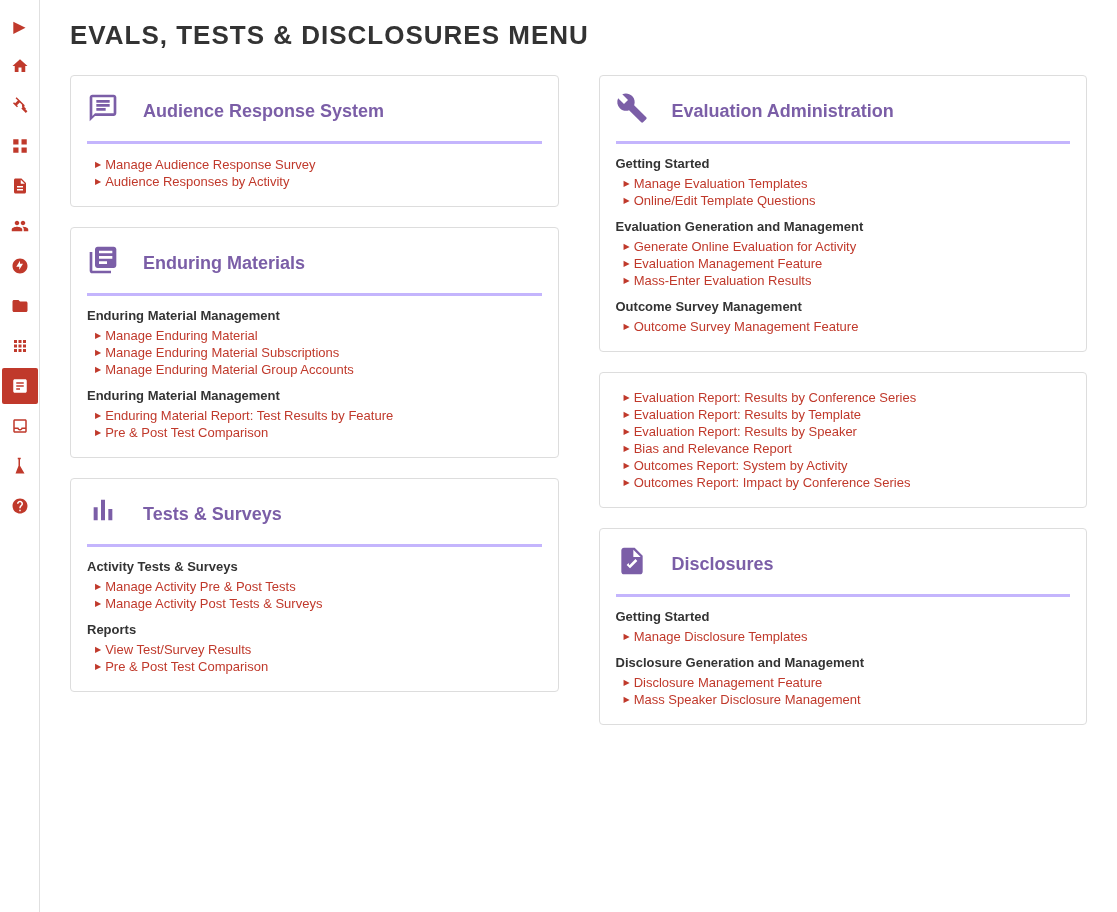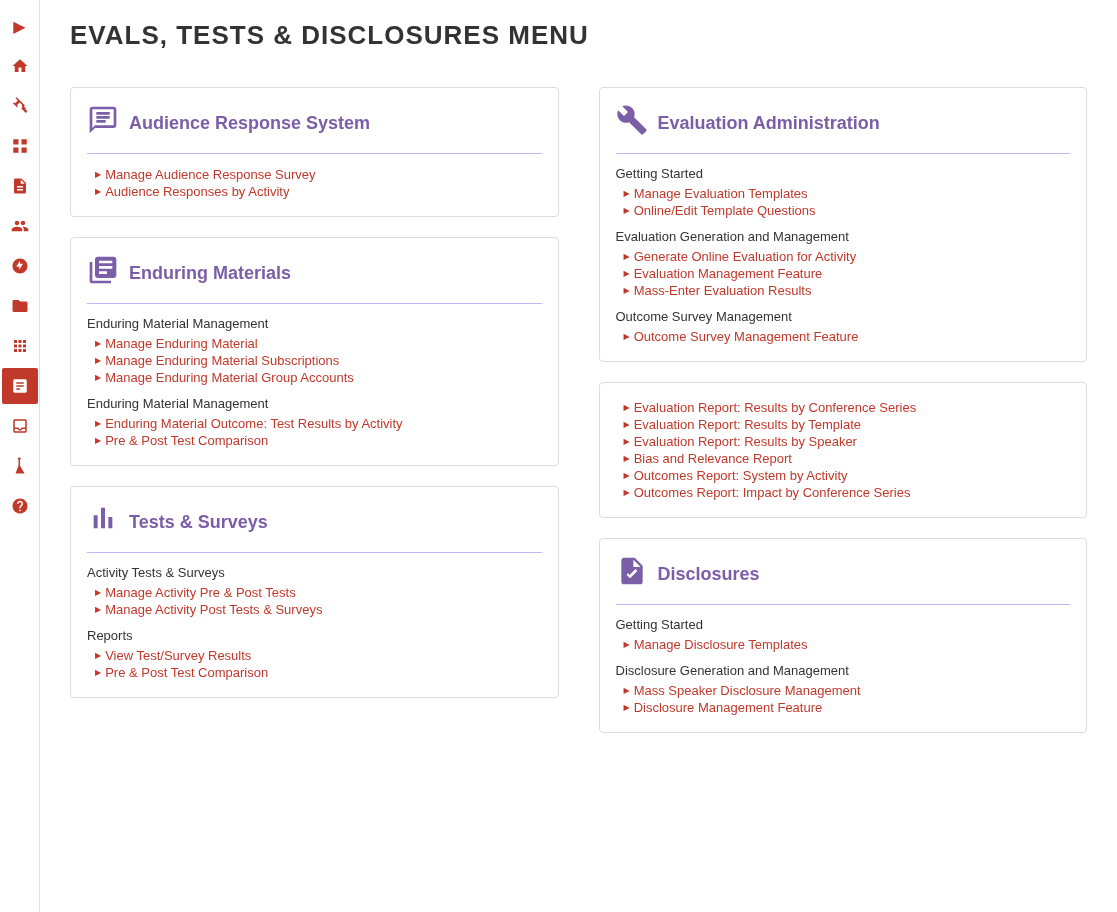--- a/index.html
+++ b/index.html
@@ -37,21 +37,21 @@
     .main-content {
       flex: 1;
       padding: 20px 30px;
       overflow-y: auto;
     }
 
     .page-title {
       font-size: 26px;
       font-weight: bold;
       color: #333;
-      margin-bottom: 36px;
+      margin-bottom: 24px;
       letter-spacing: 1px;
     }
 
     .columns {
       display: flex;
       gap: 40px;
     }
 
     .column {
       flex: 1;
@@ -61,40 +61,40 @@
     .section-box {
       border: 1px solid #ddd;
       border-radius: 4px;
       padding: 16px;
       margin-bottom: 20px;
     }
 
     .section-header {
       display: flex;
       align-items: center;
-      gap: 10px;
+      gap: 24px;
       margin-bottom: 12px;
-      border-bottom: 1px solid #c4b5fd;
+      border-bottom: 3px solid #c4b5fd;
       padding-bottom: 10px;
     }
 
     .section-icon {
       font-size: 28px;
       color: #7b5ea7;
     }
 
     .section-title {
       font-size: 18px;
       font-weight: bold;
       color: #7b5ea7;
     }
 
     .subsection-title {
       font-size: 13px;
-      font-weight: normal;
+      font-weight: bold;
       color: #333;
       margin: 10px 0 4px 0;
     }
 
     .menu-link {
       display: flex;
       align-items: center;
       gap: 4px;
       font-size: 13px;
       color: #c0392b;
@@ -207,21 +207,21 @@
             </svg>
           </span>
           <span class="section-title">Enduring Materials</span>
         </div>
         <div class="subsection-title">Enduring Material Management</div>
         <a class="menu-link">Manage Enduring Material</a>
         <a class="menu-link">Manage Enduring Material Subscriptions</a>
         <a class="menu-link">Manage Enduring Material Group Accounts</a>
 
         <div class="subsection-title">Enduring Material Management</div>
-        <a class="menu-link">Enduring Material Outcome: Test Results by Activity</a>
+        <a class="menu-link">Enduring Material Report: Test Results by Feature</a>
         <a class="menu-link">Pre &amp; Post Test Comparison</a>
       </div>
 
       <div class="section-box">
         <div class="section-header">
           <span class="section-icon">
             <svg xmlns="http://www.w3.org/2000/svg" width="32" height="32" viewBox="0 0 24 24" fill="#7b5ea7">
               <path d="M5 9.2h3V19H5V9.2zm5.5-5.7h3V19h-3V3.5zm5.5 7h3V19H16V10.5z"></path>
             </svg>
           </span>
@@ -277,19 +277,19 @@
             <svg xmlns="http://www.w3.org/2000/svg" width="32" height="32" viewBox="0 0 24 24" fill="#7b5ea7">
               <path d="M14 2H6c-1.1 0-2 .9-2 2v16c0 1.1.89 2 2 2h12c1.1 0 2-.9 2-2V8l-6-6zm-1 7V3.5L18.5 9H13zm-2 9l-3-3 1.41-1.41L10 15.17l4.59-4.58L16 12l-6 6z"></path>
             </svg>
           </span>
           <span class="section-title">Disclosures</span>
         </div>
         <div class="subsection-title">Getting Started</div>
         <a class="menu-link">Manage Disclosure Templates</a>
 
         <div class="subsection-title">Disclosure Generation and Management</div>
+        <a class="menu-link">Disclosure Management Feature</a>
         <a class="menu-link">Mass Speaker Disclosure Management</a>
-        <a class="menu-link">Disclosure Management Feature</a>
       </div>
 
     </div>
   </div>
 </div>
 
 </body></html>

